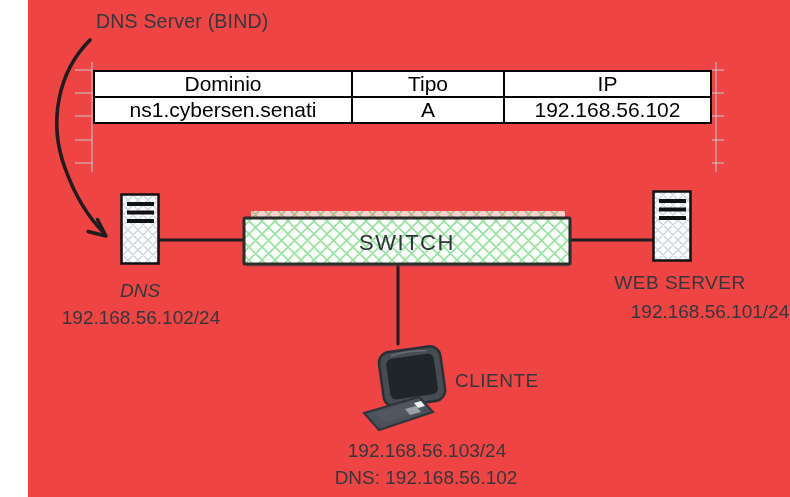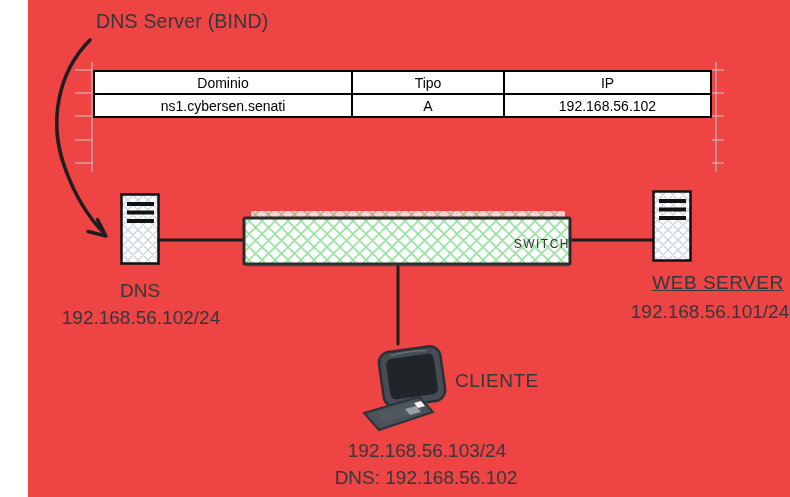--- a/index.html
+++ b/index.html
@@ -16,46 +16,46 @@
   .lbl {
     position: absolute;
     color: #33383c;
     font-size: 19px;
     white-space: nowrap;
     line-height: 1.15;
   }
   .lbl.centered { transform: translateX(-50%); }
   #annotation-label { left: 68px; top: 10px; font-size: 19.5px; letter-spacing: 0.2px; }
   #switch-label {
-    left: 216px; top: 238px; width: 326px;
-    text-align: right; font-size: 12px; letter-spacing: 1.5px; color: #2e3338;
+    left: 216px; top: 230px; width: 326px;
+    text-align: center; font-size: 22px; letter-spacing: 1.5px; color: #2e3338;
   }
-  #dns-label        { left: 112px; top: 280px; }
+  #dns-label        { left: 112px; top: 280px; font-style: italic; }
   #dns-ip-label     { left: 113px; top: 307px; }
-  #web-label        { left: 690px; top: 272px; letter-spacing: 0.5px; text-decoration: underline; }
+  #web-label        { left: 652px; top: 272px; letter-spacing: 0.5px; }
   #web-ip-label     { left: 682px; top: 301px; }
   #cliente-label    { left: 427px; top: 370px; letter-spacing: 0.5px; }
   #client-ip-label  { left: 399px; top: 440px; }
   #client-dns-label { left: 398px; top: 467px; text-align: right; }
 
   #records-table {
     position: absolute;
     left: 65px; top: 70px;
     border-collapse: collapse;
     table-layout: fixed;
     background: #ffffff;
     font-family: "Liberation Sans", sans-serif;
   }
   #records-table td {
     border: 2px solid #000000;
     height: 21px;
     padding: 0 4px;
     text-align: center;
     vertical-align: middle;
-    font-size: 14px;
+    font-size: 21px;
     color: #000000;
     background: #ffffff;
     overflow: hidden;
   }
 </style>
 </head>
 <body>
 
 <div id="canvas">
 

